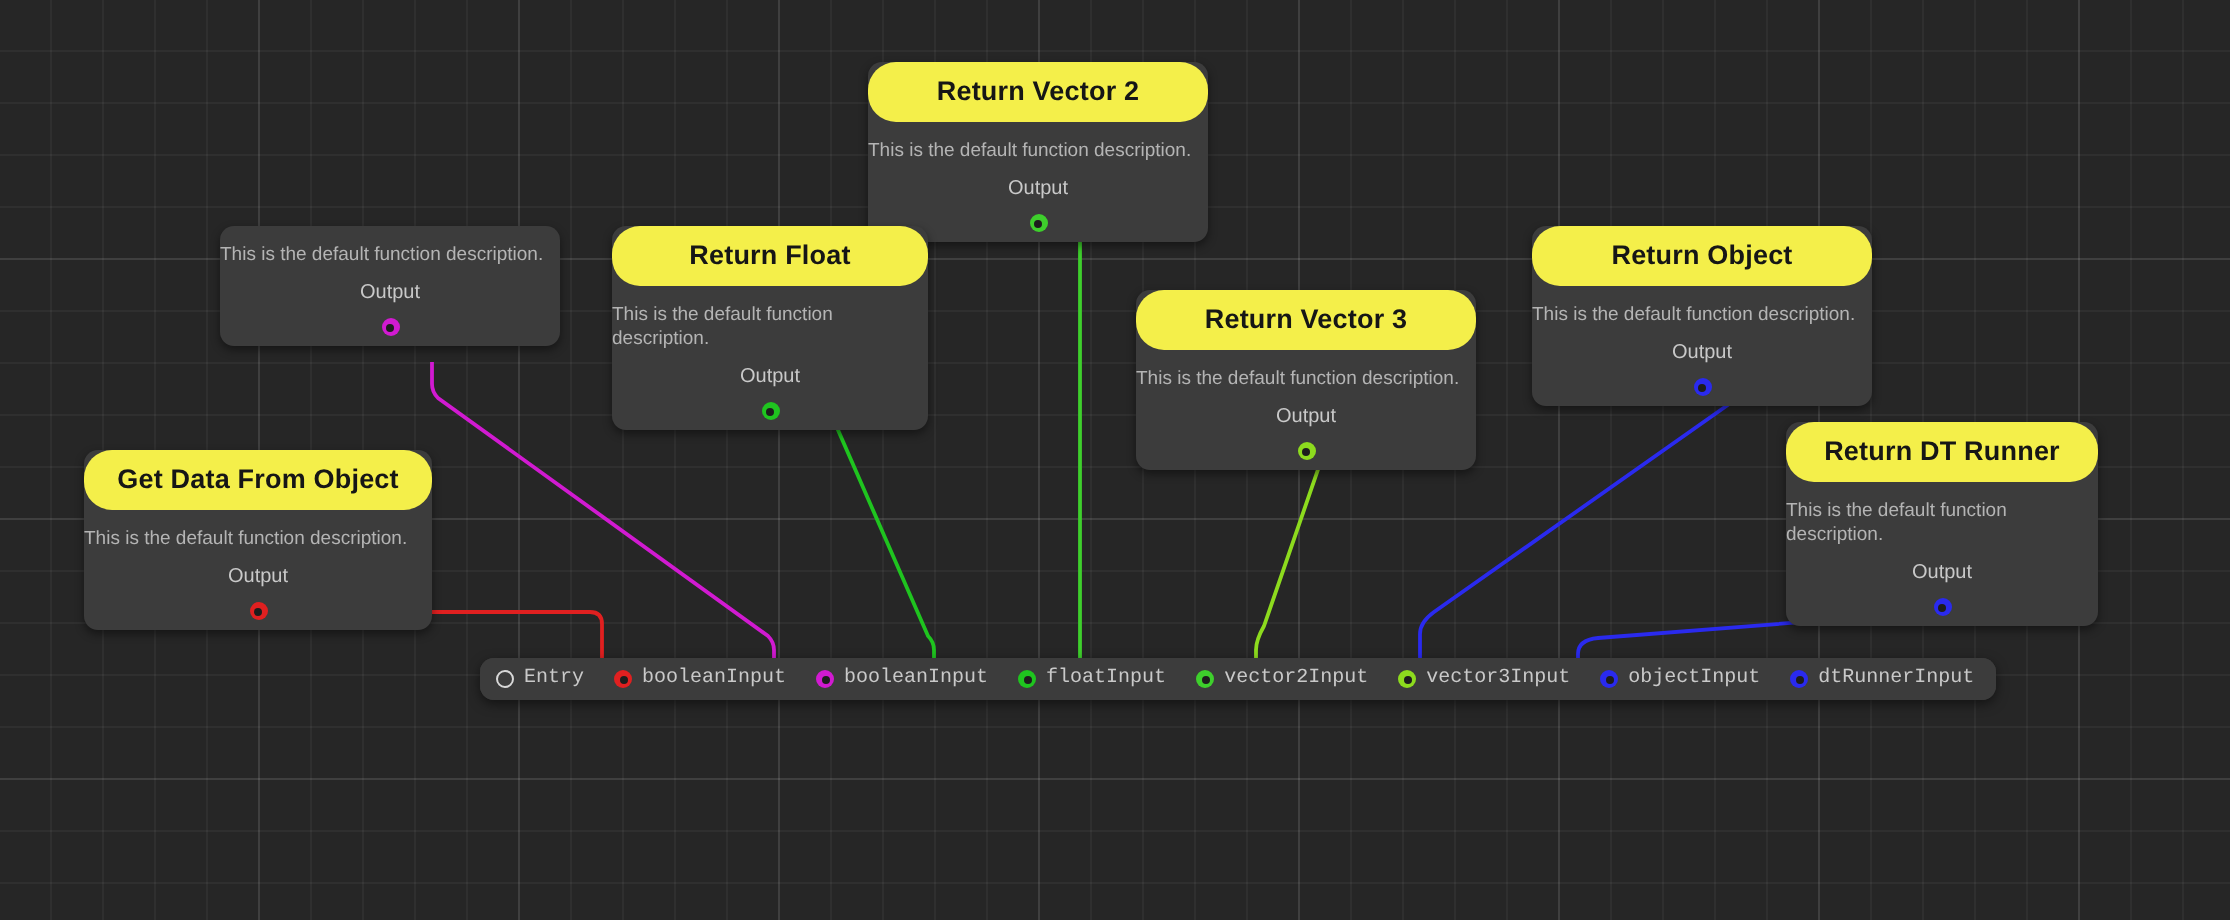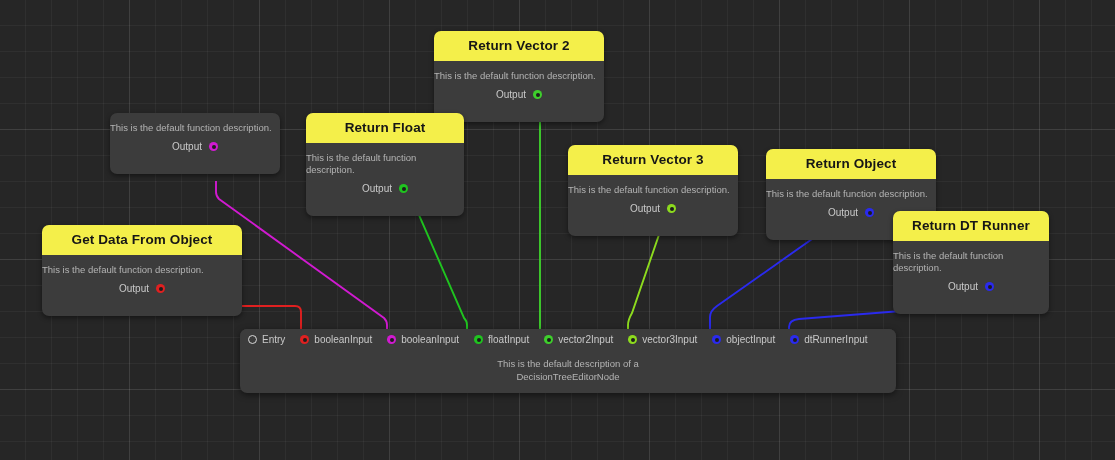--- a/index.html
+++ b/index.html
@@ -29,35 +29,37 @@
   }
   .node-title{
     background:#f4ef4a;
     color:#161616;
     font-size:13.5px;
     font-weight:bold;
     text-align:center;
     line-height:30px;
     height:30px;
     letter-spacing:0.1px;
+    border-radius:14px;
   }
   .node-desc{
     color:#b4b4b4;
     font-size:9.5px;
     text-align:left;
     padding-top:9px;
     line-height:12px;
   }
   .node-portrow{
     display:flex;
     align-items:center;
     justify-content:center;
     gap:7px;
     padding-top:7px;
-    padding-bottom:22px;
+    padding-bottom:5px;
+    flex-direction:column;
   }
   .port-label{color:#c9c9c9;font-size:10px;}
   .dot{
     width:9px;height:9px;border-radius:50%;
     display:inline-block;
     position:relative;
     box-sizing:border-box;
   }
   .dot::after{
     content:"";
@@ -153,48 +155,48 @@
 
   <div class="node" style="left:568px;top:113px;width:170px;margin-top:32px;">
     <div class="node-title">Return Vector 3</div>
     <div class="node-desc">This is the default function description.</div>
     <div class="node-portrow">
       <span class="port-label">Output</span>
       <span class="dot" style="background:#8ddb1e;"></span>
     </div>
   </div>
 
-  <div class="node" style="left:766px;top:113px;width:170px;margin-top:36px;">
+  <div class="node" style="left:766px;top:113px;width:170px;">
     <div class="node-title">Return Object</div>
     <div class="node-desc">This is the default function description.</div>
     <div class="node-portrow">
       <span class="port-label">Output</span>
       <span class="dot" style="background:#2a2aee;"></span>
     </div>
   </div>
 
-  <div class="node" style="left:42px;top:225px;width:200px;">
+  <div class="node" style="left:42px;top:225px;width:174px;">
     <div class="node-title">Get Data From Object</div>
     <div class="node-desc">This is the default function description.</div>
     <div class="node-portrow">
       <span class="port-label">Output</span>
       <span class="dot" style="background:#e02020;"></span>
     </div>
   </div>
 
   <div class="node" style="left:893px;top:211px;width:156px;">
     <div class="node-title">Return DT Runner</div>
     <div class="node-desc">This is the default function description.</div>
     <div class="node-portrow">
       <span class="port-label">Output</span>
       <span class="dot" style="background:#2a2aee;"></span>
     </div>
   </div>
 
-  <div class="bignode" style="left:240px;top:329px;width:656px;">
+  <div class="bignode" style="left:240px;top:329px;width:758px;font-family:Liberation Mono, monospace;">
     <div class="big-inputs">
       <div class="pin">
         <span class="dot hollow"></span>
         <span class="txt">Entry</span>
       </div>
       <div class="pin">
         <span class="dot" style="background:#e02020;"></span>
         <span class="txt">booleanInput</span>
       </div>
       <div class="pin">
@@ -215,19 +217,15 @@
       </div>
       <div class="pin">
         <span class="dot" style="background:#2a2aee;"></span>
         <span class="txt">objectInput</span>
       </div>
       <div class="pin">
         <span class="dot" style="background:#2a2aee;"></span>
         <span class="txt">dtRunnerInput</span>
       </div>
     </div>
-    <div class="big-desc">
-      <div>This is the default description of a</div>
-      <div>DecisionTreeEditorNode</div>
-    </div>
   </div>
 
 </div>
 
 </body></html>

